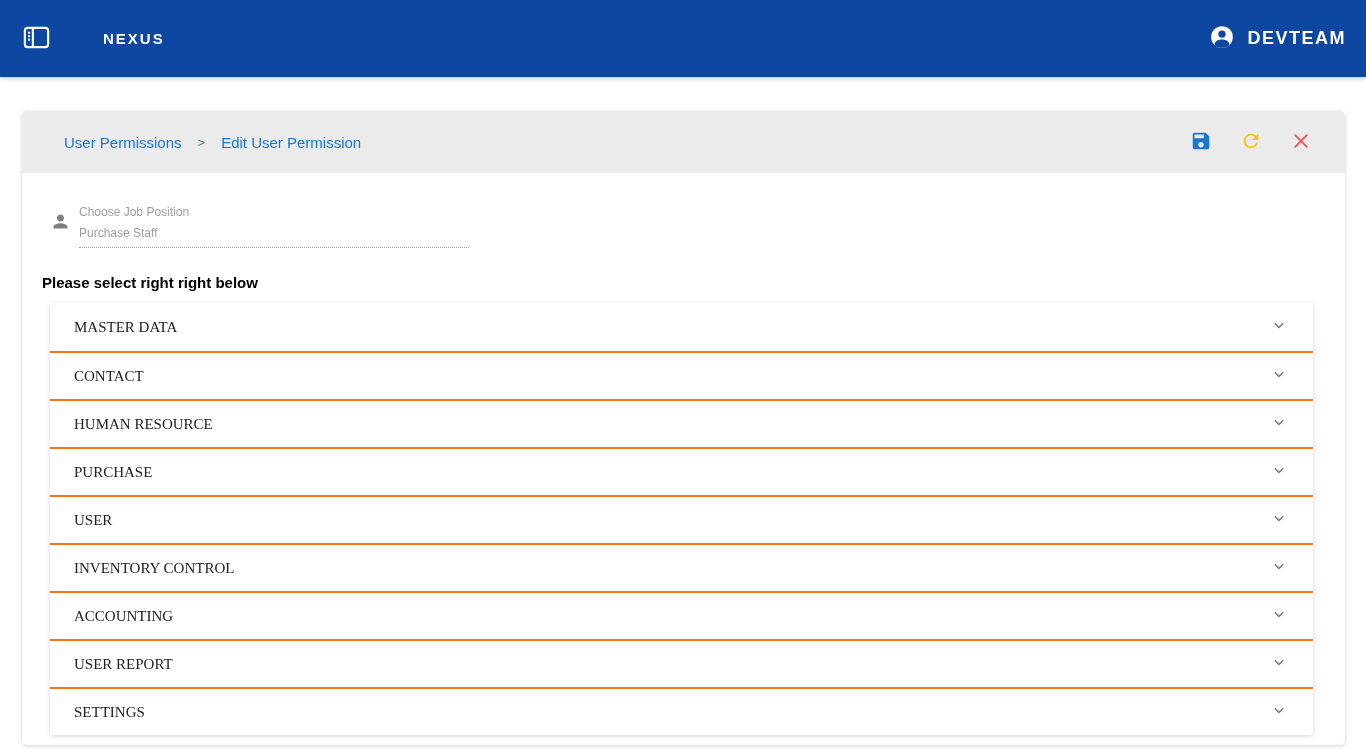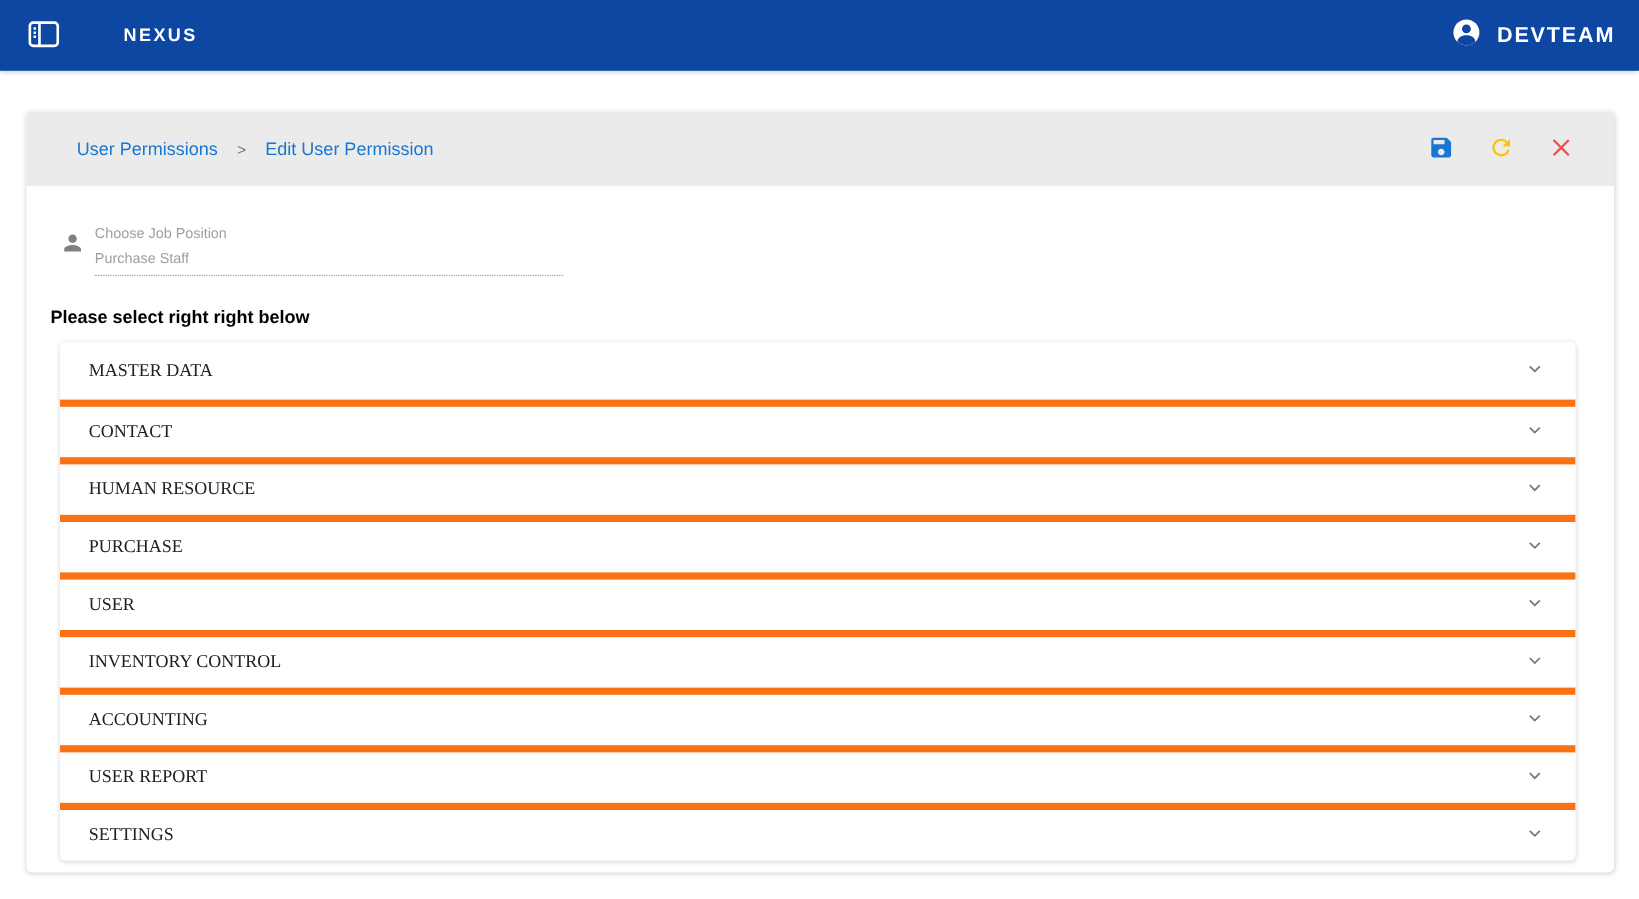--- a/index.html
+++ b/index.html
@@ -1,21 +1,21 @@
 <!DOCTYPE html>
 <html><head>
 <meta charset="utf-8">
 <style>
   * { margin: 0; padding: 0; box-sizing: border-box; }
   html, body { width: 1366px; height: 749px; background: #ffffff;
     font-family: "Liberation Sans", "DejaVu Sans", sans-serif; overflow: hidden; }
 
   
   .appbar {
-    height: 59px; background: #0d47a1; display: flex; align-items: center;
+    height: 77px; background: #0d47a1; display: flex; align-items: center;
     padding: 0 20px 0 16px; color: #fff;
     box-shadow: 0 2px 4px rgba(0,0,0,.2);
   }
   .appbar .toggle-btn {
     width: 40px; height: 40px; display: flex; align-items: center; justify-content: center;
     background: transparent; border: none; cursor: pointer;
   }
   .appbar .brand {
     margin-left: 47px; font-size: 15px; font-weight: bold; letter-spacing: 2px;
   }
@@ -52,21 +52,21 @@
   .section-heading { margin: 26px 0 0 -8px; font-size: 15px; font-weight: bold; color: #000; }
 
   .accordion {
     margin: 12px 0 0 0; border-radius: 4px; background: #fff;
     box-shadow: 0 1px 4px rgba(0,0,0,.18); overflow: hidden; font-family: Liberation Serif, serif;
   }
   .acc-row {
     height: 48px; display: flex; align-items: center; padding: 0 24px;
     background: #fff; cursor: pointer;
   }
-  .acc-row + .acc-row { border-top: 6px solid #f97316; }
+  .acc-row + .acc-row { border-top: 2px solid #f97316; }
   .acc-label { font-size: 15px; color: #212121; flex: 1; }
 </style>
 </head>
 <body>
 
 <header class="appbar">
   <button class="toggle-btn">
     <span>
       <svg width="31" height="31" viewBox="0 0 24 24">
         <rect x="3" y="4.5" width="18" height="15" rx="2.2" fill="none" stroke="#ffffff" stroke-width="1.7"></rect>

